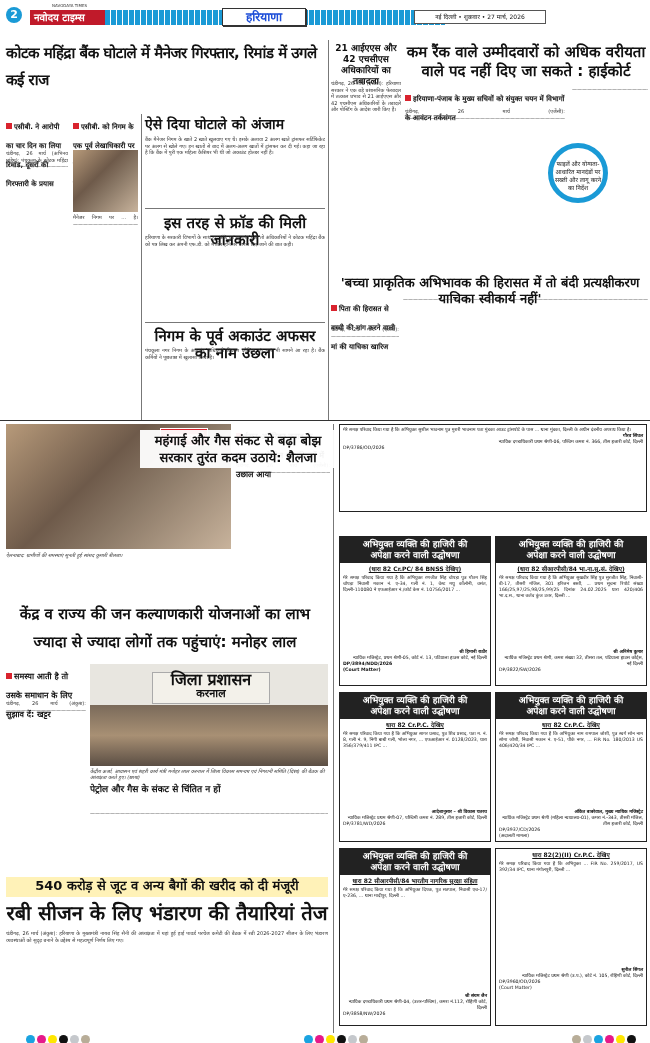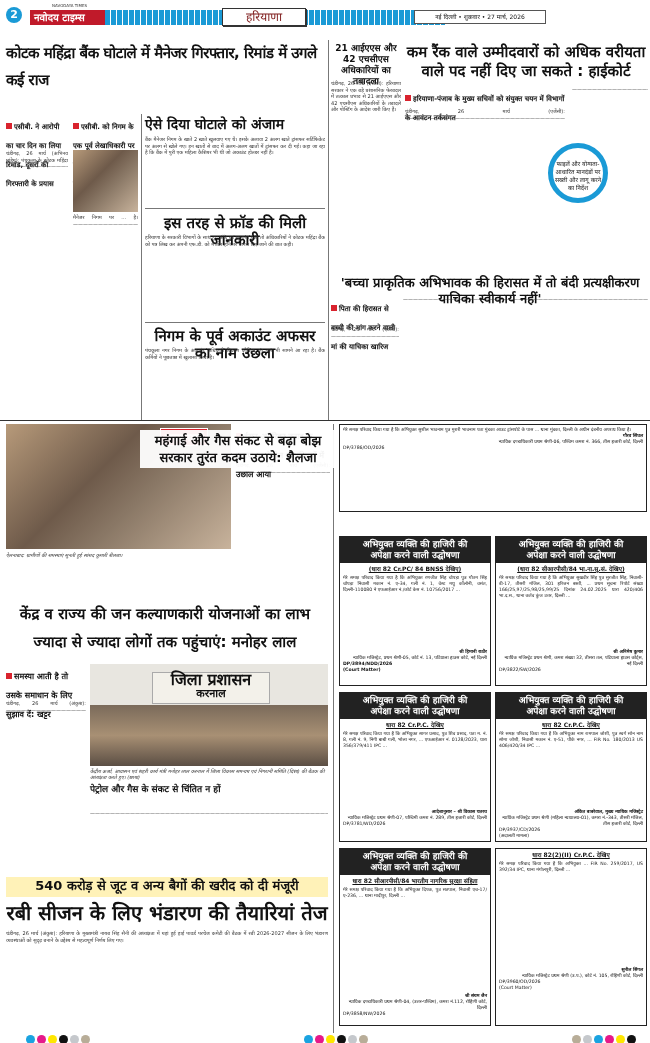--- a/index.html
+++ b/index.html
@@ -3,21 +3,21 @@
 <meta charset="utf-8">
 <style>
 *{box-sizing:border-box;margin:0;padding:0}
 body{width:650px;height:1043px;background:#fff;font-family:"DejaVu Sans",sans-serif;color:#111;position:relative;overflow:hidden}
 .abs{position:absolute}
 .masthead{top:4px;left:0;width:650px;height:24px}
 .pgnum{left:6px;top:3px;width:16px;height:16px;border-radius:50%;background:#1a9ad6;color:#fff;font-size:11px;font-weight:bold;text-align:center;line-height:16px}
 .brand{left:30px;top:6px;width:75px;height:15px;background:#c01a2a;color:#fff;font-size:10px;font-weight:bold;line-height:15px;padding-left:4px}
 .brand-sm{left:52px;top:-1px;font-size:4px;color:#333}
 .stripe{left:105px;top:6px;width:340px;height:15px;background:repeating-linear-gradient(90deg,#1a9ad6 0 5px,#fff 5px 6px)}
-.sect{left:222px;top:4px;width:84px;height:18px;background:#fff;border:1px solid #333;font-size:12px;font-weight:normal;color:#7f1d1d;text-align:center;line-height:16px;box-shadow:1px 1px 0 #333}
+.sect{left:222px;top:4px;width:84px;height:18px;background:#fff;border:1px solid #333;font-size:12px;font-weight:bold;color:#1d4ed8;text-align:center;line-height:16px;box-shadow:1px 1px 0 #333}
 .dateline{left:414px;top:6px;width:132px;height:14px;border:1px solid #555;background:#fff;font-size:6px;line-height:12px;text-align:center}
 .hl1{left:6px;top:40px;width:318px;font-size:15px;font-weight:bold;line-height:27px;letter-spacing:-0.5px}
 .hl-small{font-size:10px;font-weight:bold;line-height:12px}
 .red-sq{display:inline-block;width:6px;height:6px;background:#d9232e;margin-right:2px}
 .col-text{font-size:5px;line-height:6.6px;color:#333;text-align:justify;overflow:hidden}
 .col-text::before{content:"";}
 .rule-v{width:1px;background:#777}
 .rule-h{height:1px;background:#777}
 .subhd{font-size:15px;font-weight:bold;line-height:17px;text-align:center}
 .box-ad{border:1px solid #222;background:#fff}

